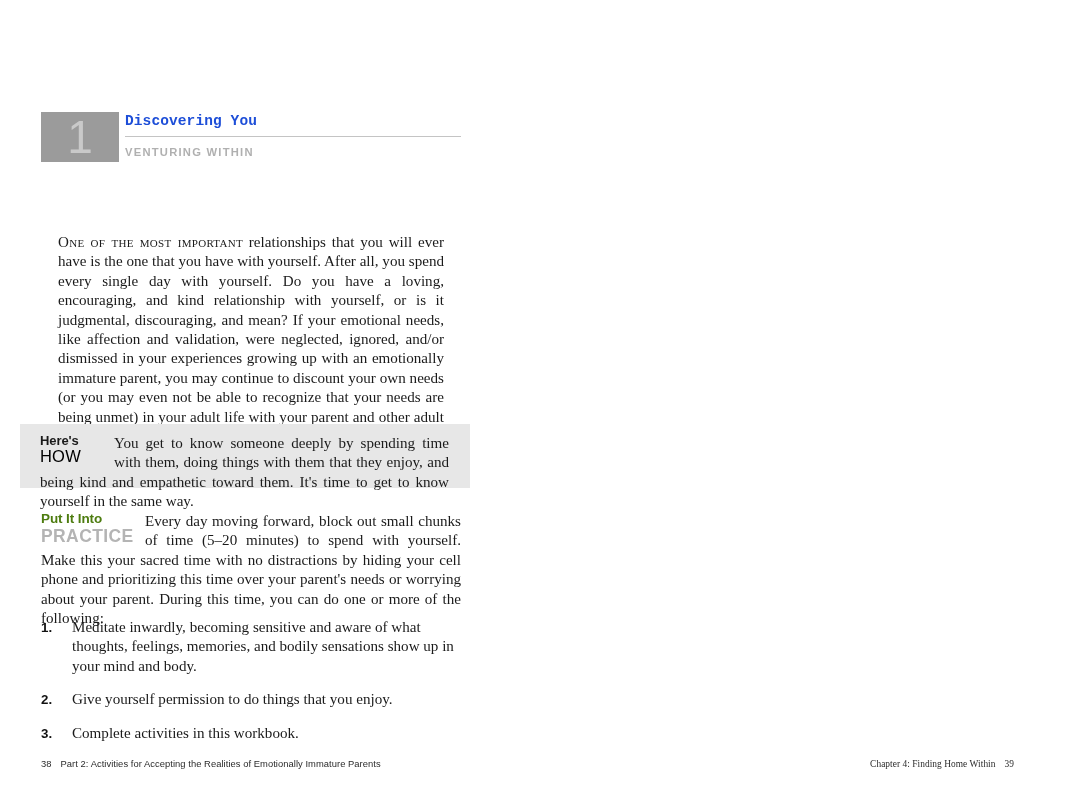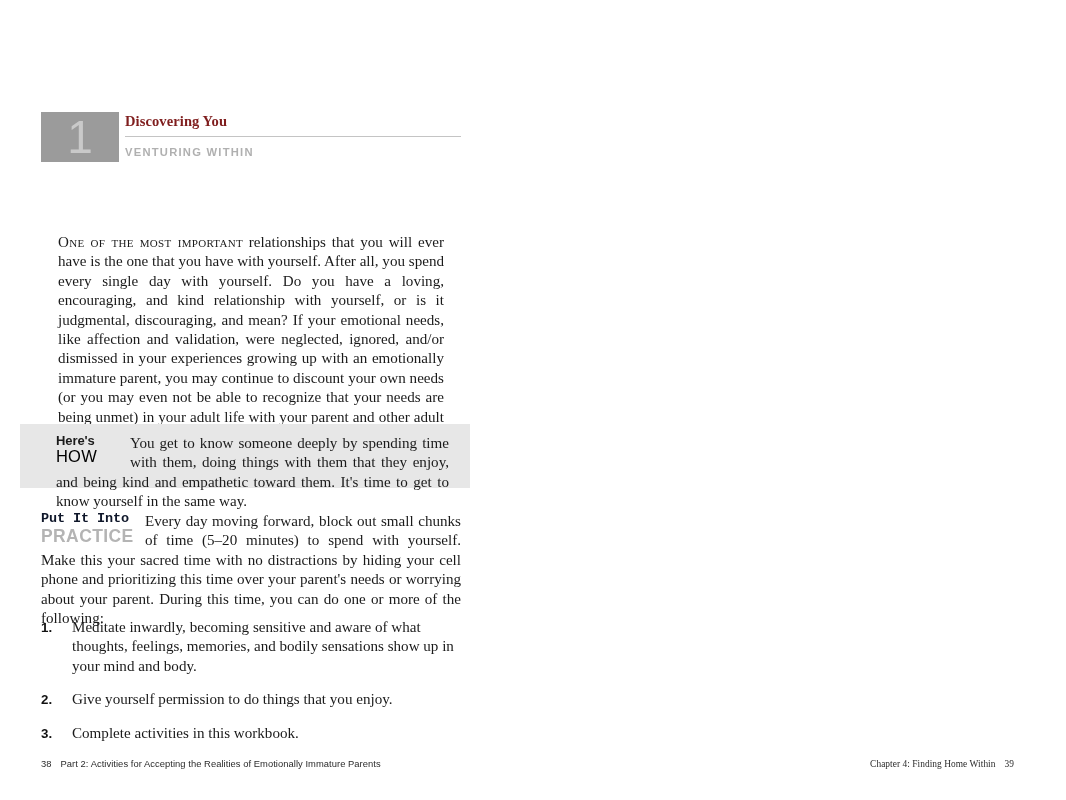--- a/index.html
+++ b/index.html
@@ -53,25 +53,25 @@
     letter-spacing: 0px;
   }
   .chapter-titles {
     position: absolute;
     left: 84px;
     top: 0;
     width: 336px;
     height: 50px;
   }
   .chapter-title {
-    font-family: Liberation Serif, serif;
+    font-family: Liberation Mono, monospace;
     font-weight: bold;
     font-size: 14.5px;
     line-height: 14px;
-    color: #7f1d1d;
+    color: #1d4ed8;
     letter-spacing: 0.1px;
     padding-top: 2px;
   }
   .chapter-rule {
     margin-top: 8px;
     width: 336px;
     height: 1px;
     background: #c4c4c4;
   }
   .chapter-subtitle {
@@ -104,21 +104,21 @@
   }
 
   
   .callout {
     position: absolute;
     left: 20px;
     top: 424px;
     width: 450px;
     height: 64px;
     background: #e7e7e7;
-    padding: 10px 21px 10px 36px;
+    padding: 10px 21px 10px 20px;
   }
   .callout .tag {
     float: left;
     width: 66px;
     font-family: "Liberation Sans", sans-serif;
     line-height: 1;
     margin-right: 8px;
   }
   .callout .tag .tag-1 {
     display: block;
@@ -152,23 +152,22 @@
   .practice .tag {
     float: left;
     width: 104px;
     font-family: "Liberation Sans", sans-serif;
     line-height: 1;
   }
   .practice .tag .tag-1 {
     display: block;
     font-weight: bold;
     font-size: 13.5px;
-    color: #0f172a;
+    color: #4d7c0f;
     letter-spacing: -0.1px;
-    font-family: Liberation Mono, monospace;
   }
   .practice .tag .tag-2 {
     display: block;
     font-weight: bold;
     font-size: 17.5px;
     color: #b4b4b4;
     letter-spacing: 0.4px;
     margin-top: 2px;
   }
   .practice .ptext {

